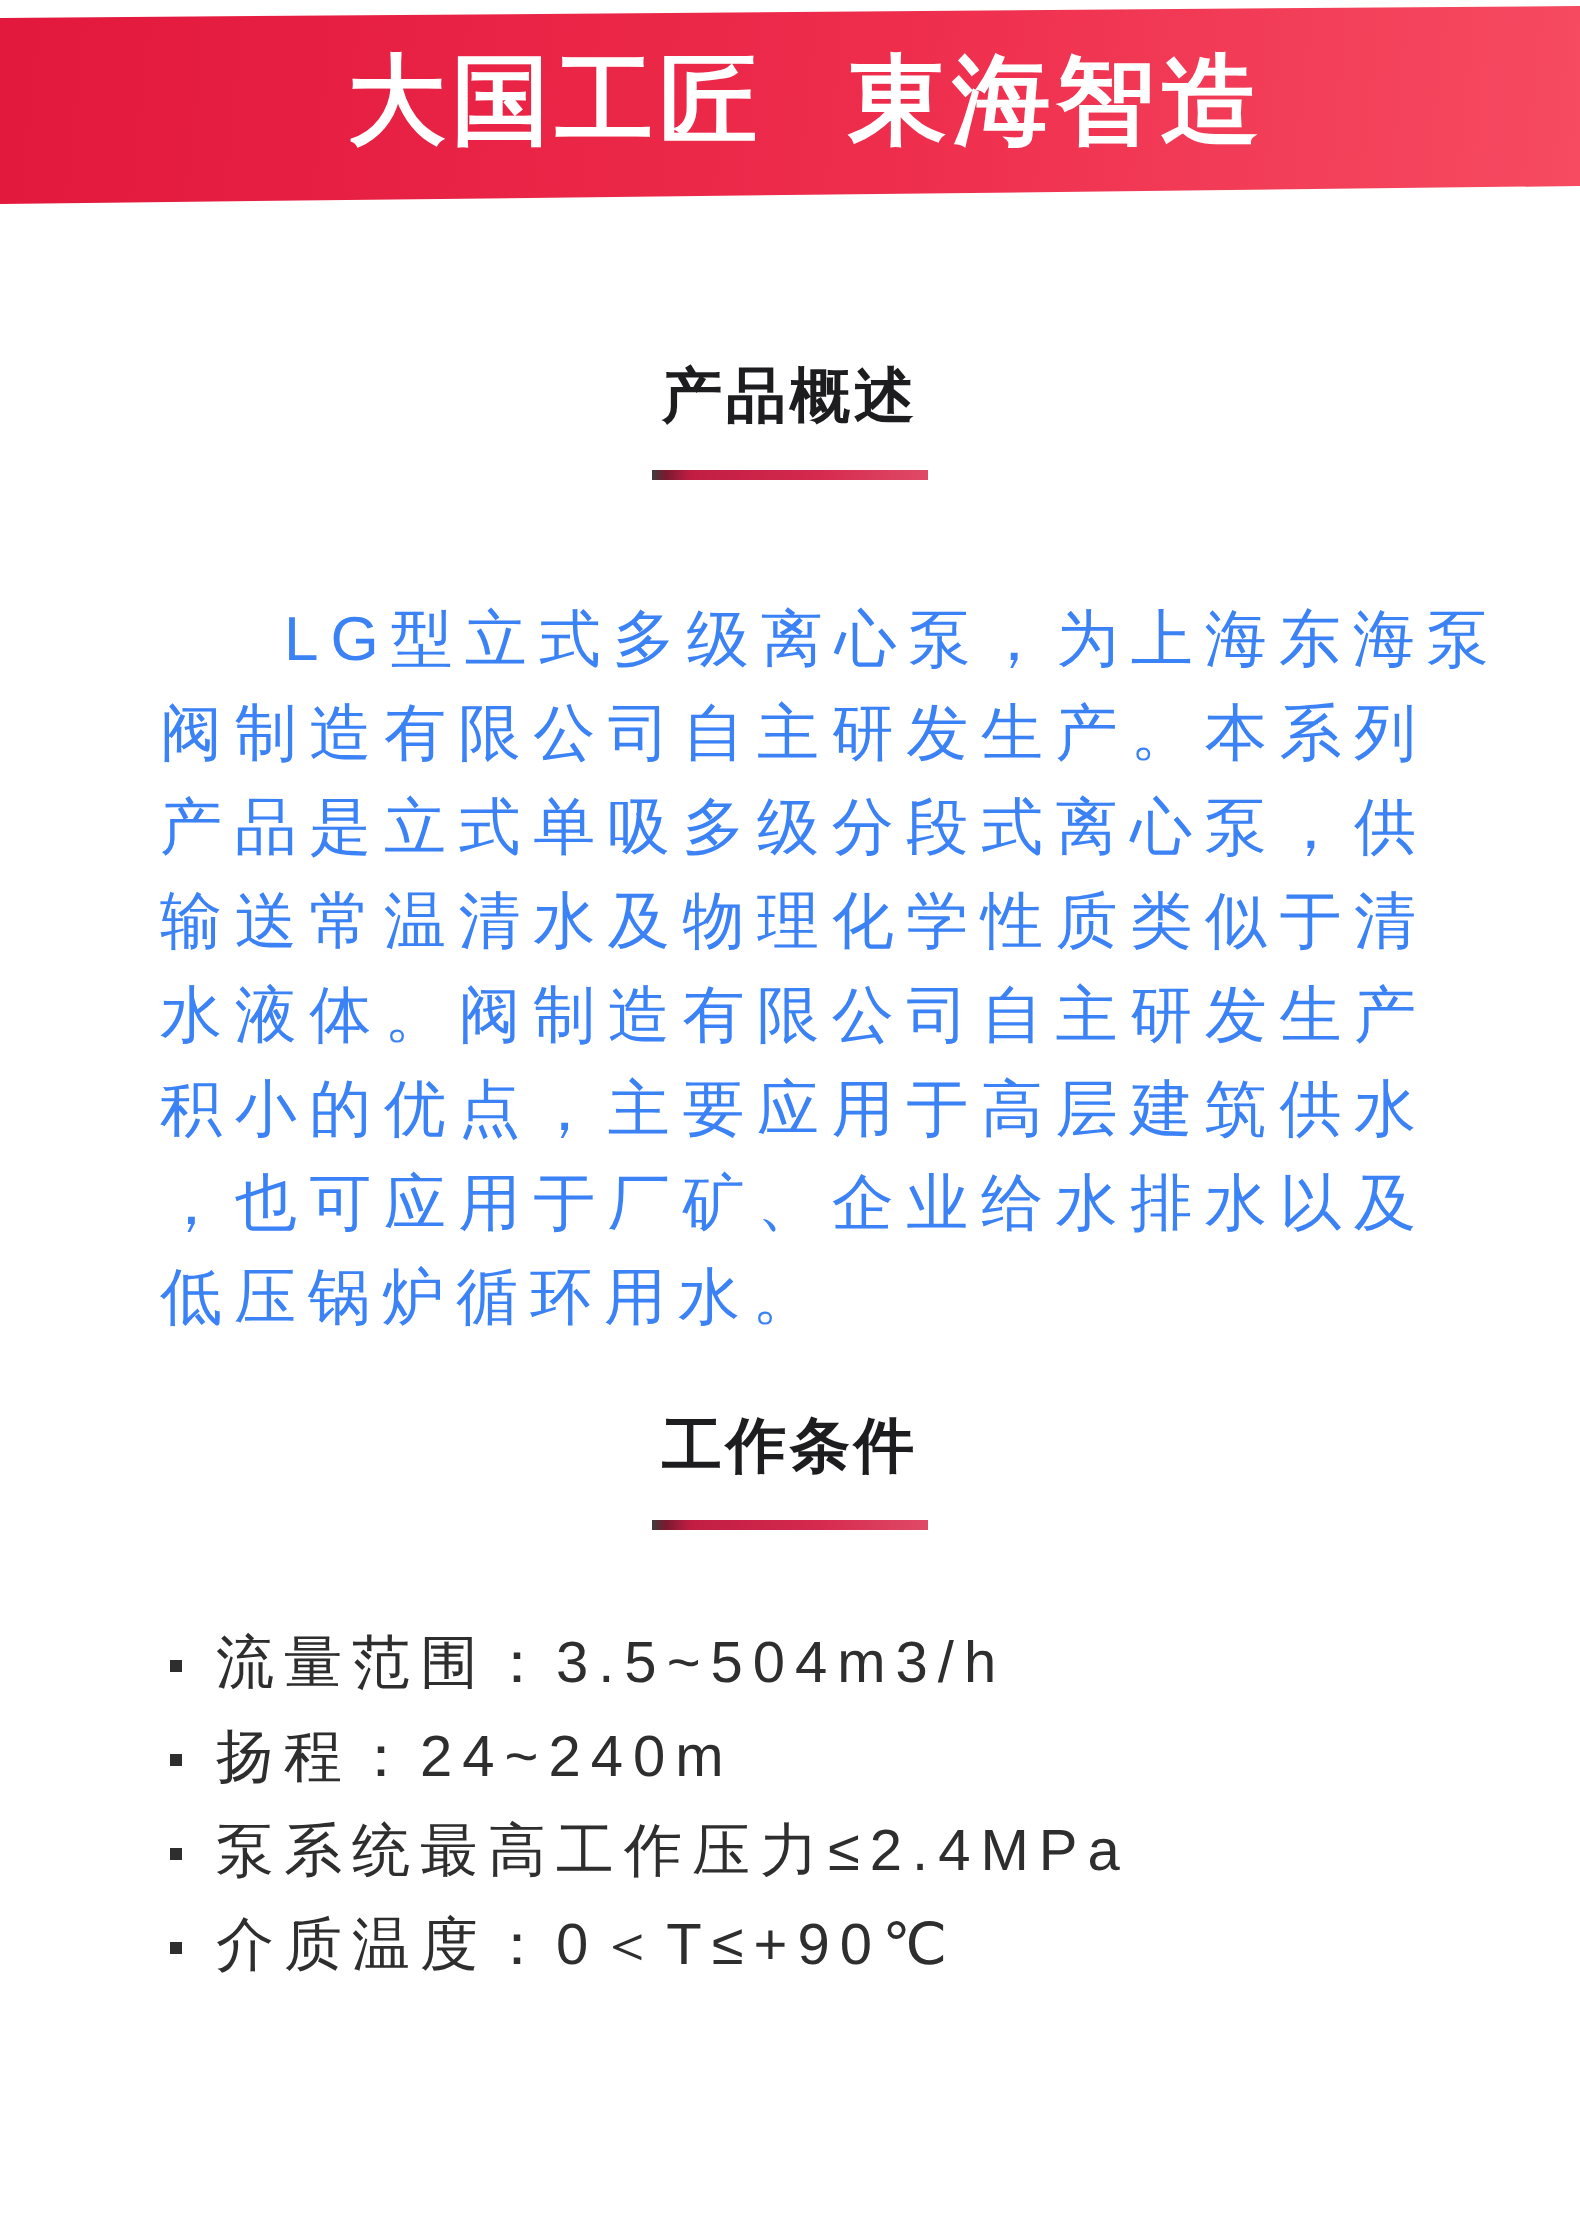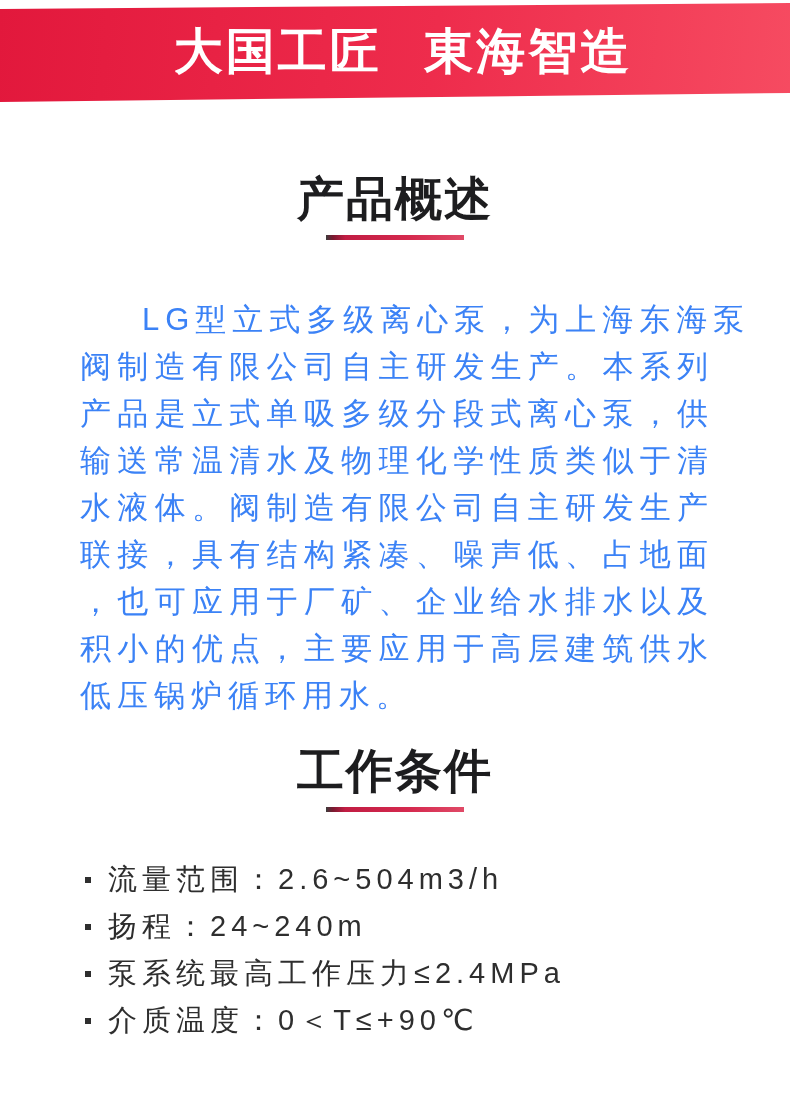--- a/index.html
+++ b/index.html
@@ -34,21 +34,21 @@
     word-spacing: 26px;
     line-height: 1;
     padding-bottom: 2px;
     text-align: center;
     white-space: nowrap;
   }
 
   
   .section-title {
     margin: 0;
-    font-size: 47px;
+    font-size: 30px;
     line-height: 56px;
     font-weight: 800;
     letter-spacing: 2px;
     color: #1d1d1f;
     text-align: center;
   }
   .section-title.first { margin-top: 66px; }
   .section-title.second { margin-top: 24px; }
   .title-underline {
     width: 138px;
@@ -109,35 +109,34 @@
 <section>
   <h2 class="section-title first">产品概述</h2>
   <div class="title-underline"></div>
 
   <div class="overview-text">
     <div class="para-line indent">LG型立式多级离心泵，为上海东海泵</div>
     <div class="para-line">阀制造有限公司自主研发生产。本系列</div>
     <div class="para-line">产品是立式单吸多级分段式离心泵，供</div>
     <div class="para-line">输送常温清水及物理化学性质类似于清</div>
     <div class="para-line">水液体。阀制造有限公司自主研发生产</div>
-    <div class="para-line">联接，具有结构紧凑、噪声低、占地面</div>
+    <div class="para-line">积小的优点，主要应用于高层建筑供水</div>
     <div class="para-line">，也可应用于厂矿、企业给水排水以及</div>
-    <div class="para-line">积小的优点，主要应用于高层建筑供水</div>
     <div class="para-line last">低压锅炉循环用水。</div>
   </div>
 </section>
 
 <section>
   <h2 class="section-title second">工作条件</h2>
   <div class="title-underline"></div>
 
   <ul class="conditions-list">
     <li class="condition-item">
       <span class="bullet-dot"></span>
-      <span>流量范围：2.6~504m3/h</span>
+      <span>流量范围：3.5~504m3/h</span>
     </li>
     <li class="condition-item">
       <span class="bullet-dot"></span>
       <span>扬程：24~240m</span>
     </li>
     <li class="condition-item">
       <span class="bullet-dot"></span>
       <span>泵系统最高工作压力≤2.4MPa</span>
     </li>
     <li class="condition-item">

